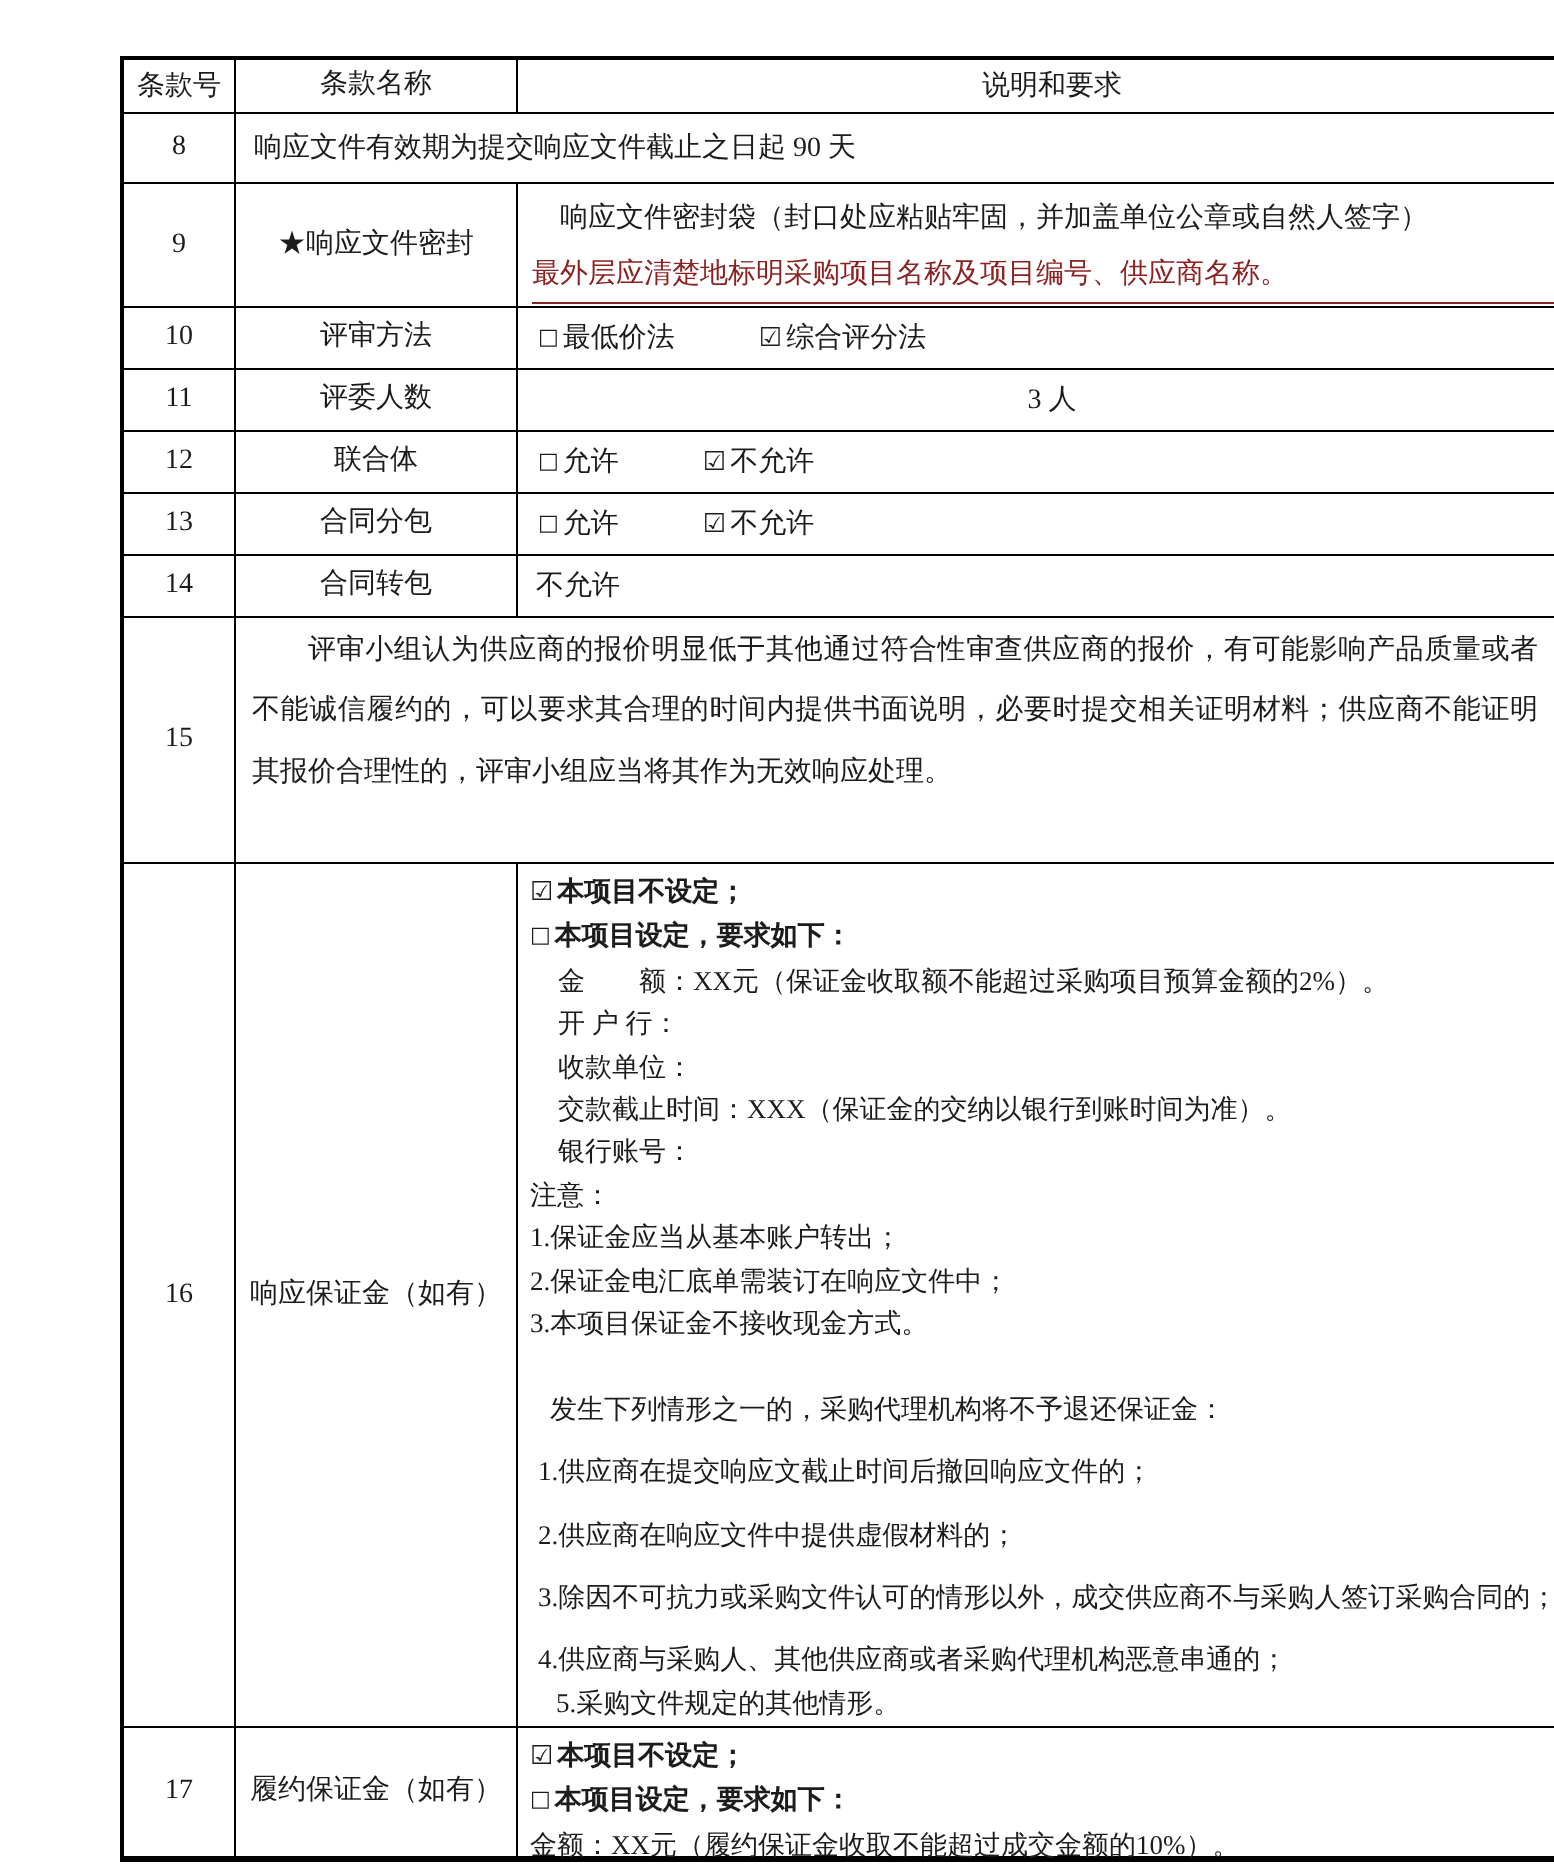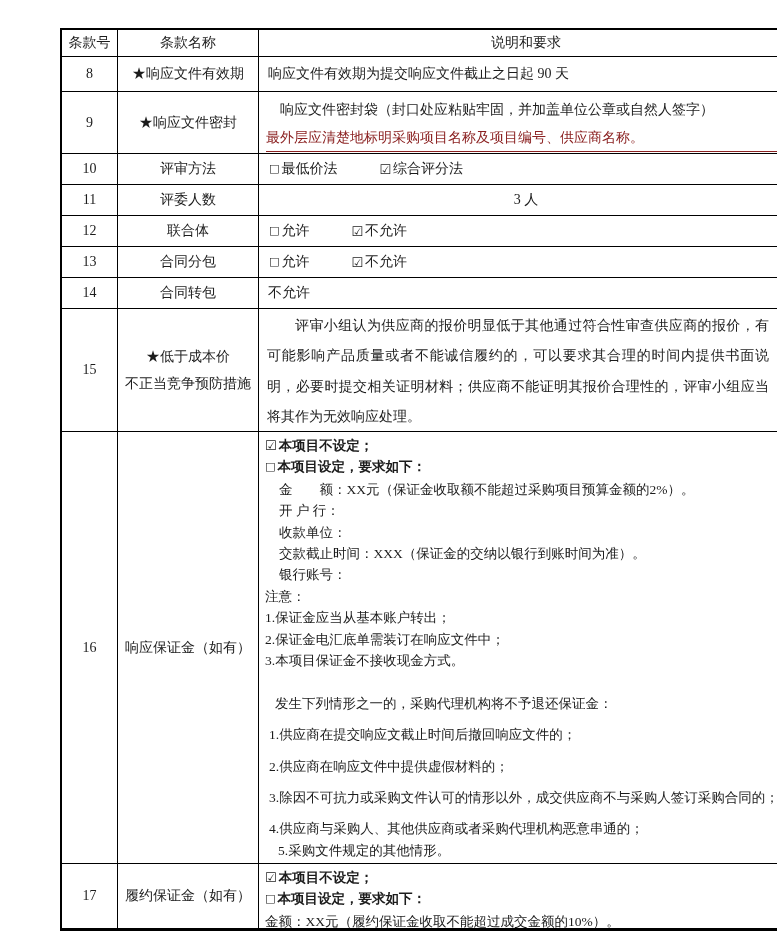--- a/index.html
+++ b/index.html
@@ -53,21 +53,20 @@
 <div class="doc-table">
 
   <div class="row h-hdr">
     <div class="c1">条款号</div>
     <div class="c2">条款名称</div>
     <div class="c3">说明和要求</div>
   </div>
 
   <div class="row h35">
     <div class="c1">8</div>
-    <div class="c2">★响应文件有效期</div>
     <div class="c3 vcenter pad">响应文件有效期为提交响应文件截止之日起 90 天</div>
   </div>
 
   <div class="row h62">
     <div class="c1">9</div>
     <div class="c2">★响应文件密封</div>
     <div class="c3 seal">
       <div class="first">响应文件密封袋（封口处应粘贴牢固，并加盖单位公章或自然人签字）</div>
       <div class="redline">最外层应清楚地标明采购项目名称及项目编号、供应商名称。</div>
     </div>
@@ -125,24 +124,20 @@
   </div>
 
   <div class="row h31">
     <div class="c1">14</div>
     <div class="c2">合同转包</div>
     <div class="c3 vcenter pad">不允许</div>
   </div>
 
   <div class="row h123">
     <div class="c1">15</div>
-    <div class="c2 name2">
-      <div>★低于成本价</div>
-      <div>不正当竞争预防措施</div>
-    </div>
     <div class="c3">
       <div class="para15">评审小组认为供应商的报价明显低于其他通过符合性审查供应商的报价，有可能影响产品质量或者不能诚信履约的，可以要求其合理的时间内提供书面说明，必要时提交相关证明材料；供应商不能证明其报价合理性的，评审小组应当将其作为无效响应处理。</div>
     </div>
   </div>
 
   <div class="row h432">
     <div class="c1">16</div>
     <div class="c2">响应保证金（如有）</div>
     <div class="c3 cell16">
       <div class="ln bold"><span class="cb">☑</span><span>本项目不设定；</span></div>

